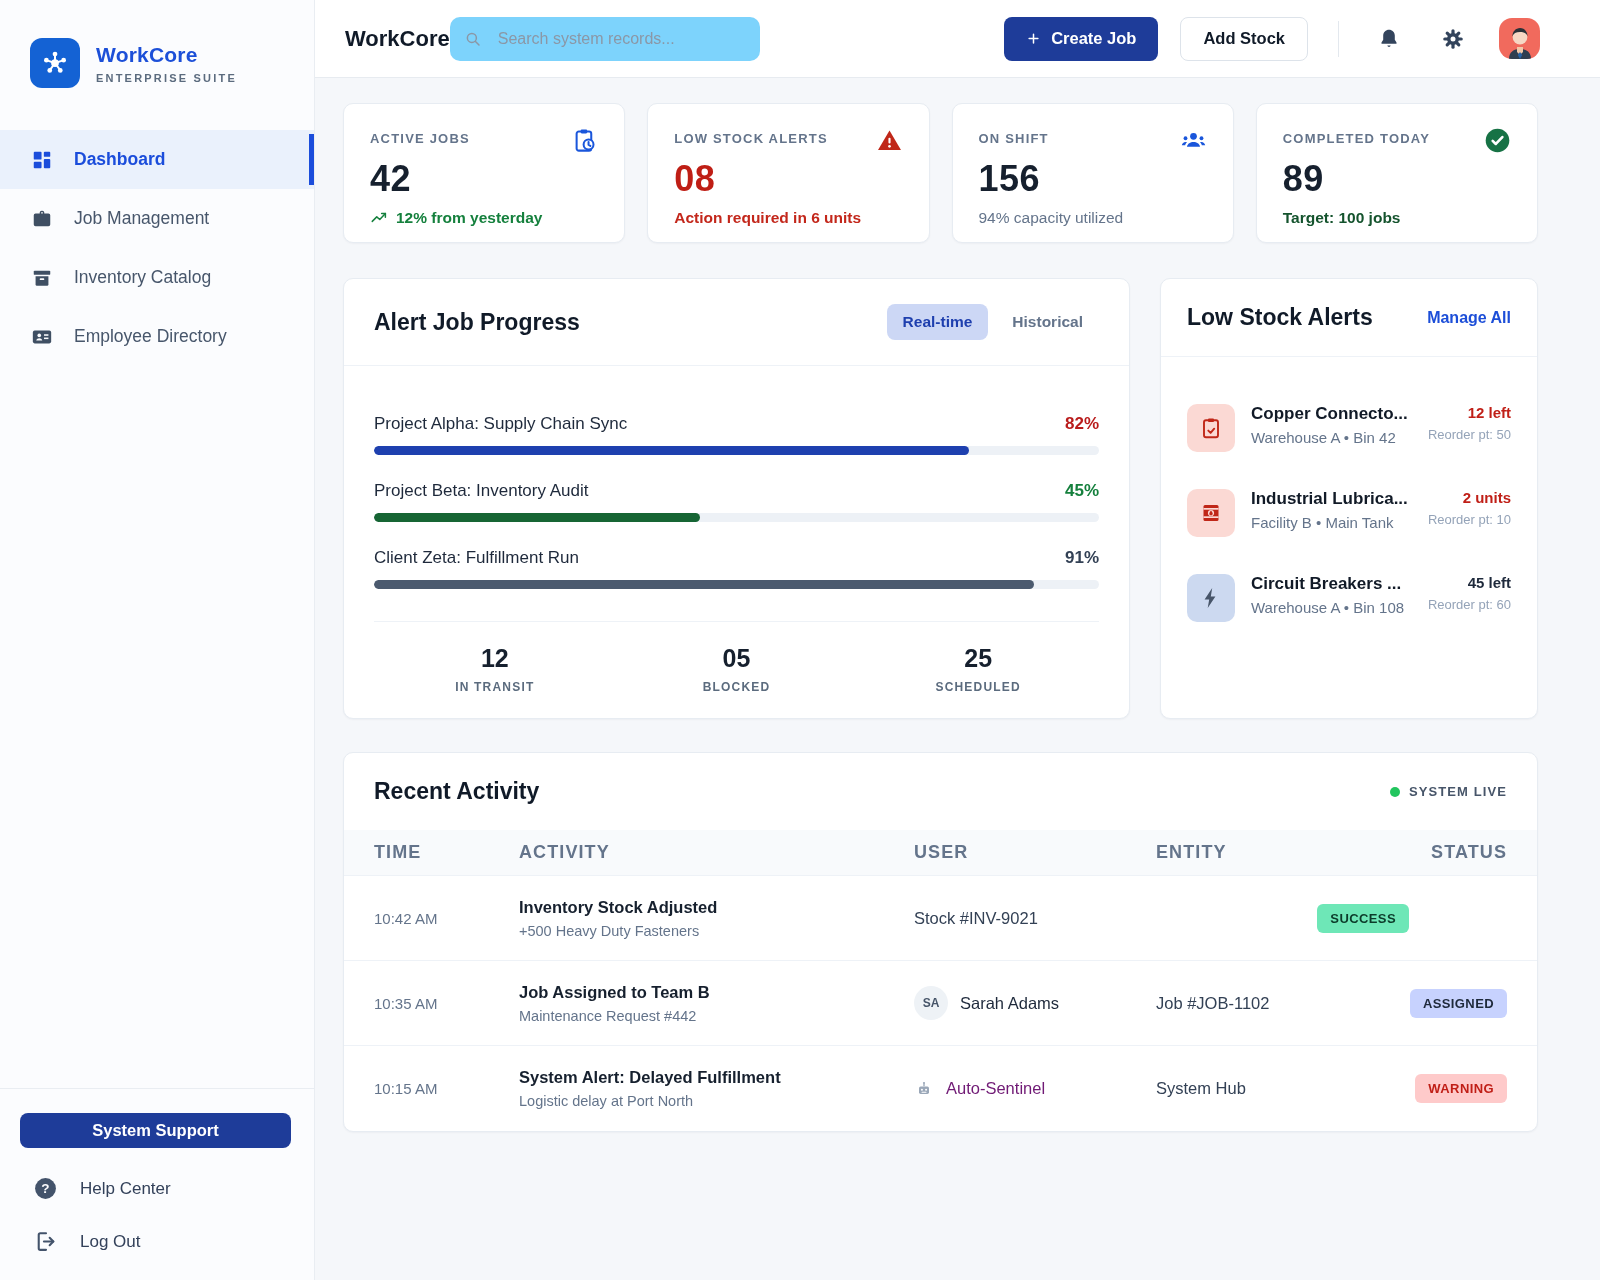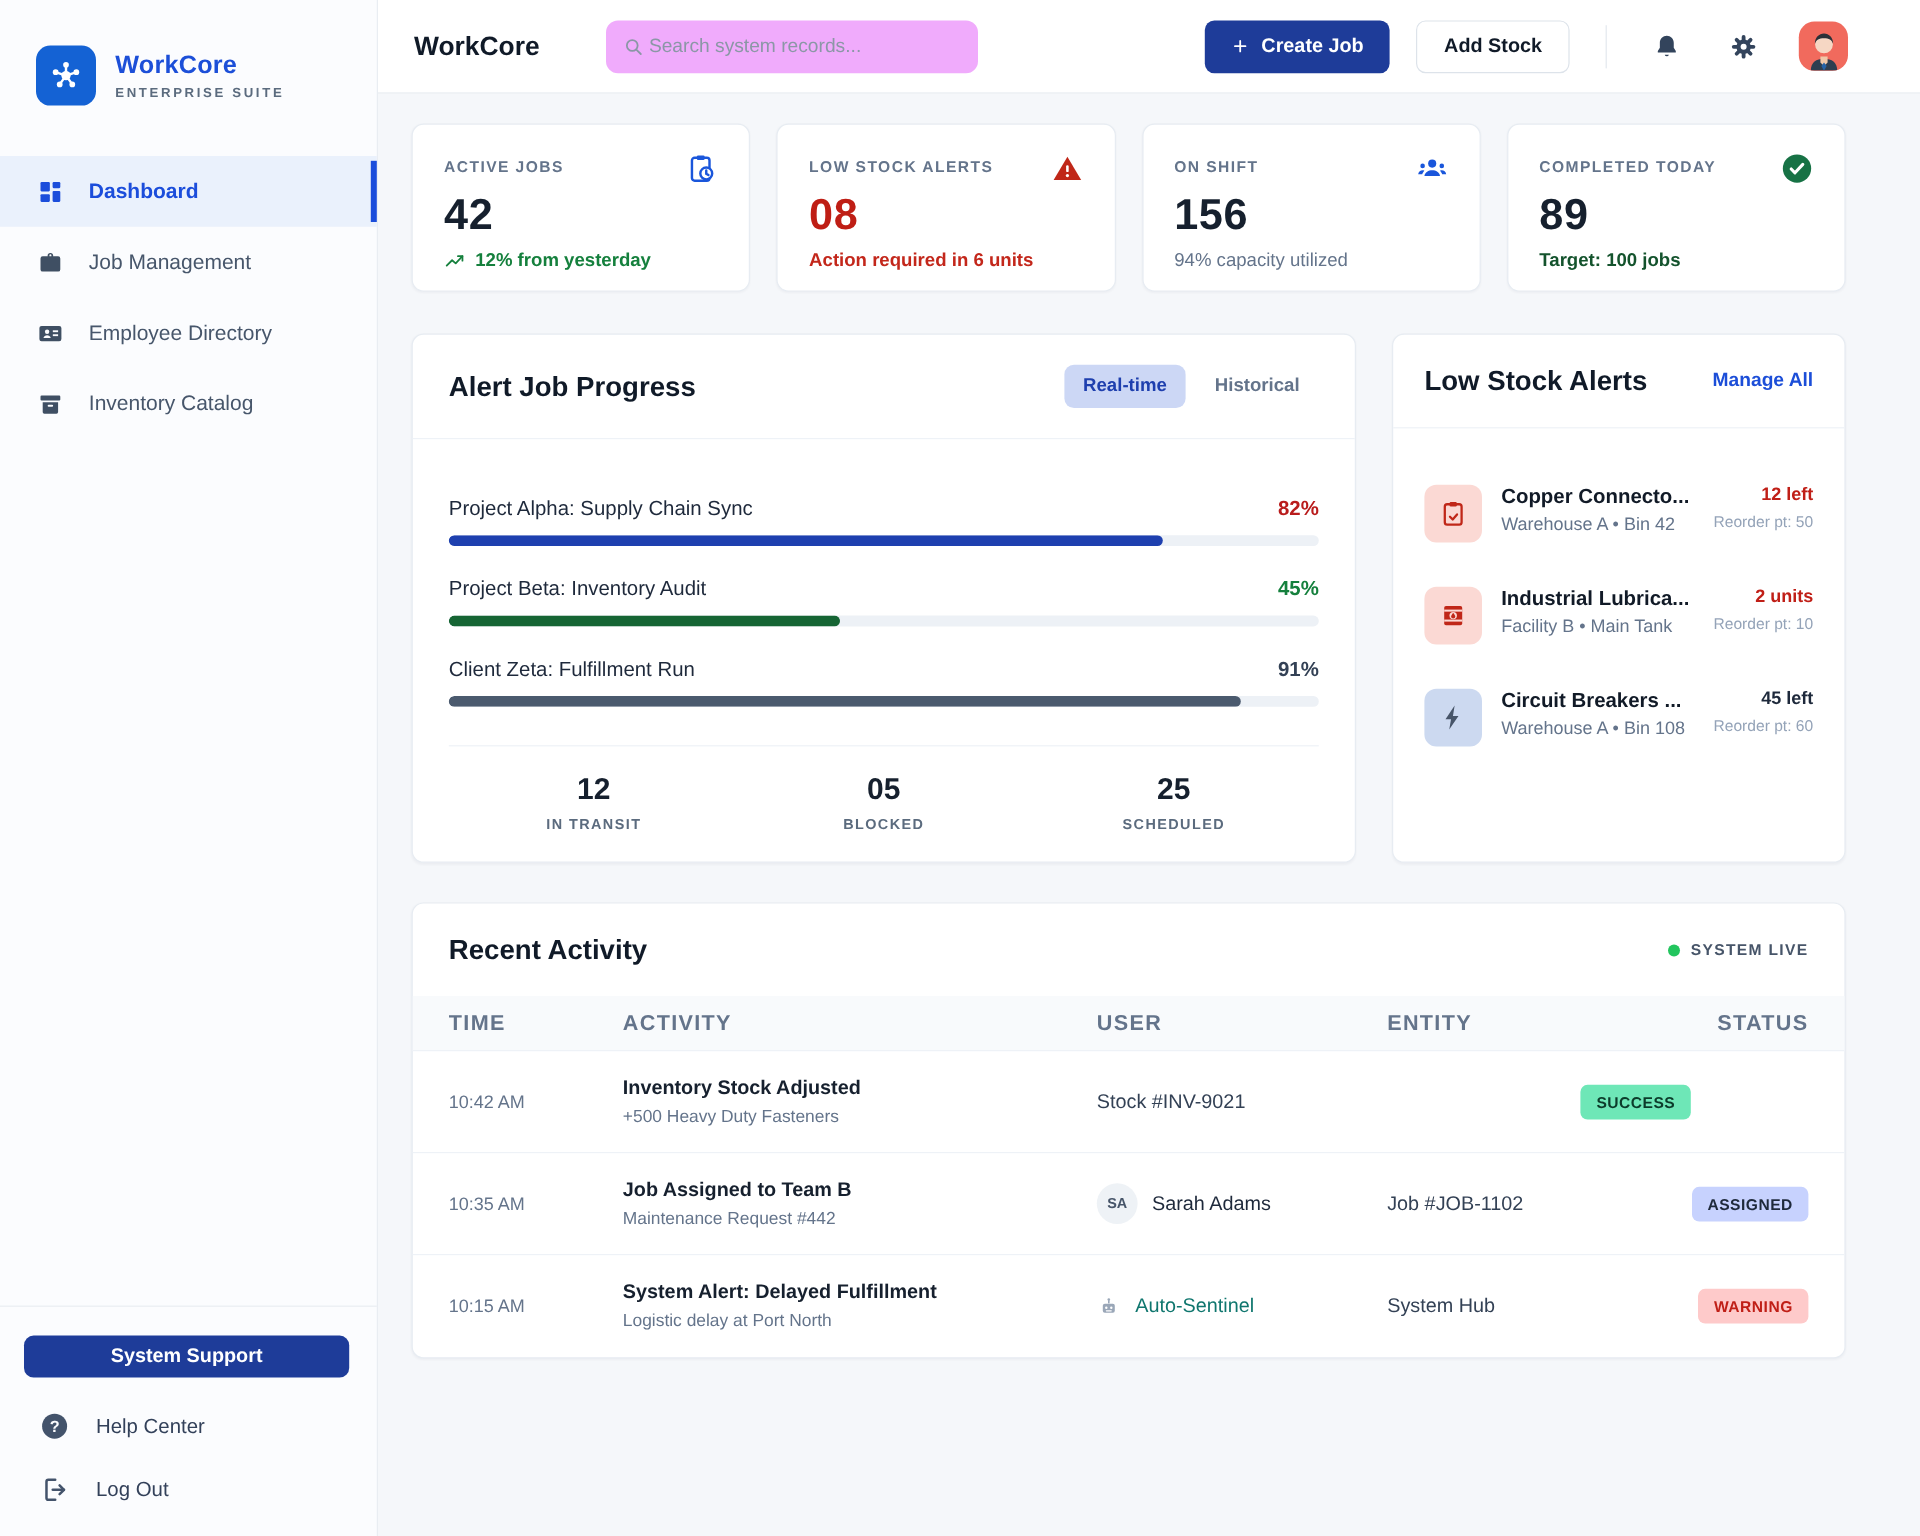--- a/index.html
+++ b/index.html
@@ -22,21 +22,21 @@
   .nav-item.active svg { color:#1b4ddb; }
   .nav-item.active::after { content:""; position:absolute; right:0; top:4px; bottom:4px; width:5px; background:#1b4ddb; }
   .side-footer { margin-top:auto; border-top:1px solid #e9edf2; padding:24px 0 26px; }
   .support-btn { display:block; width:calc(100% - 43px); margin:0 23px 0 20px; height:35px; border:none; border-radius:8px; background:#1e3c99; color:#fff; font-family:inherit; font-size:16.5px; font-weight:700; cursor:pointer; }
   .side-link { display:flex; align-items:center; gap:22px; padding-left:33px; margin-top:28px; font-size:17px; font-weight:500; color:#33415a; cursor:pointer; }
   .side-link svg { width:25px; height:25px; color:#43536b; }
   
   .main { flex:1; display:flex; flex-direction:column; min-width:0; }
   .topbar { height:78px; background:#fff; border-bottom:1px solid #e7ebf0; display:flex; align-items:center; padding:0 60px 0 30px; }
   .topbar-title { font-size:22px; font-weight:800; color:#101a28; }
-  .search-box { margin-left:55px; width:310px; height:44px; background:#f0abfc; border-radius:10px; display:flex; align-items:center; padding:0 14px; gap:4px; }
+  .search-box { width:310px; height:44px; background:#7dd3fc; border-radius:10px; display:flex; align-items:center; padding:0 14px; gap:16px; }
   .search-box svg { width:18px; height:18px; color:#8b97a6; }
   .search-box input { flex:1; border:none; outline:none; background:transparent; font-family:inherit; font-size:16px; color:#33415a; }
   .search-box input::placeholder { color:#8b97a6; }
   .topbar-spacer { flex:1; }
   .btn-primary { height:44px; padding:0 22px; border:none; border-radius:8px; background:#1e3c99; color:#fff; font-family:inherit; font-size:16.5px; font-weight:700; display:flex; align-items:center; gap:10px; cursor:pointer; }
   .btn-primary svg { width:15px; height:15px; }
   .btn-secondary { height:44px; padding:0 22px; margin-left:22px; border:1px solid #dde3ea; border-radius:8px; background:#fff; color:#101a28; font-family:inherit; font-size:16.5px; font-weight:700; cursor:pointer; }
   .topbar-divider { width:1px; height:36px; background:#e3e8ee; margin:0 30px; }
   .icon-btn { width:40px; height:40px; display:flex; align-items:center; justify-content:center; cursor:pointer; }
   .icon-btn svg { width:24px; height:24px; color:#33445c; }
@@ -142,35 +142,35 @@
       <span>Dashboard</span>
     </div>
     <div class="nav-item">
       <svg viewBox="0 0 24 24" fill="currentColor">
           <path d="M9.5 6V5.2C9.5 4 10.5 3 11.7 3h.6C13.5 3 14.5 4 14.5 5.2V6H19a2 2 0 0 1 2 2v10a2 2 0 0 1-2 2H5a2 2 0 0 1-2-2V8a2 2 0 0 1 2-2h4.5zm1.6 0h1.8v-.8a.9.9 0 0 0-.9-.9.9.9 0 0 0-.9.9V6z"></path>
         </svg>
       <span>Job Management</span>
     </div>
     <div class="nav-item">
       <svg viewBox="0 0 24 24" fill="currentColor">
+          <rect x="3" y="4" width="18" height="4.5" rx="1"></rect>
+          <path d="M5 10h14v9a1.5 1.5 0 0 1-1.5 1.5h-11A1.5 1.5 0 0 1 5 19z"></path>
+          <rect x="9.5" y="12.3" width="5" height="1.9" rx=".95" fill="#fbfcfe"></rect>
+        </svg>
+      <span>Inventory Catalog</span>
+    </div>
+    <div class="nav-item">
+      <svg viewBox="0 0 24 24" fill="currentColor">
           <path d="M4 5h16a2 2 0 0 1 2 2v10a2 2 0 0 1-2 2H4a2 2 0 0 1-2-2V7a2 2 0 0 1 2-2z"></path>
           <circle cx="9" cy="10.3" r="2" fill="#fbfcfe"></circle>
           <path d="M5.7 15.9c.4-1.7 1.8-2.5 3.3-2.5s2.9.8 3.3 2.5z" fill="#fbfcfe"></path>
           <rect x="14.2" y="9" width="4.8" height="1.7" fill="#fbfcfe"></rect>
           <rect x="14.2" y="12.6" width="4.8" height="1.7" fill="#fbfcfe"></rect>
         </svg>
       <span>Employee Directory</span>
-    </div>
-    <div class="nav-item">
-      <svg viewBox="0 0 24 24" fill="currentColor">
-          <rect x="3" y="4" width="18" height="4.5" rx="1"></rect>
-          <path d="M5 10h14v9a1.5 1.5 0 0 1-1.5 1.5h-11A1.5 1.5 0 0 1 5 19z"></path>
-          <rect x="9.5" y="12.3" width="5" height="1.9" rx=".95" fill="#fbfcfe"></rect>
-        </svg>
-      <span>Inventory Catalog</span>
     </div>
   </nav>
 
   <div class="side-footer">
     <button class="support-btn">System Support</button>
     <div class="side-link">
       <svg viewBox="0 0 24 24">
           <circle cx="12" cy="12" r="10" fill="currentColor"></circle>
           <text x="12" y="16.6" text-anchor="middle" font-size="13" font-weight="bold" fill="#fbfcfe">?</text>
         </svg>
@@ -472,21 +472,21 @@
         </div>
         <div class="cell-user">
           <svg class="bot" viewBox="0 0 24 24" fill="currentColor">
               <rect x="6" y="9" width="12" height="9" rx="2"></rect>
               <rect x="11.2" y="5.6" width="1.6" height="3"></rect>
               <circle cx="12" cy="4.8" r="1.3"></circle>
               <circle cx="9.5" cy="13" r="1.2" fill="#fff"></circle>
               <circle cx="14.5" cy="13" r="1.2" fill="#fff"></circle>
               <rect x="9" y="15.4" width="6" height="1.2" rx=".6" fill="#fff"></rect>
             </svg>
-          <span class="user-name" style="color: #0f766e;">Auto-Sentinel</span>
+          <span class="user-name" style="color: #701a75;">Auto-Sentinel</span>
         </div>
         <span class="cell-entity">System Hub</span>
         <span class="cell-status"><span class="badge" style="background: rgb(254, 202, 202); color: rgb(192, 31, 23);">WARNING</span></span>
       </div>
     </section>
 
   </div>
 </div>
 
 </body></html>

